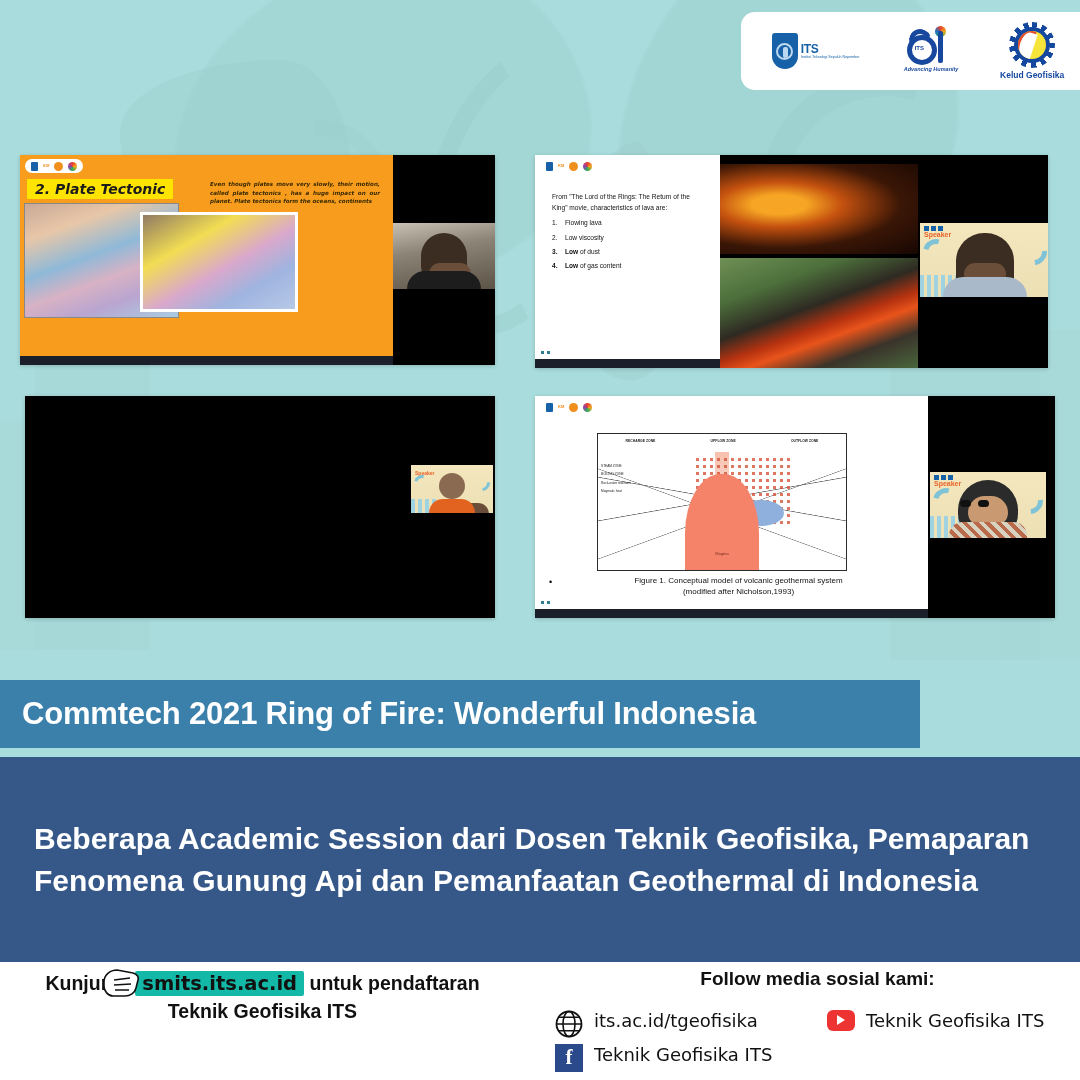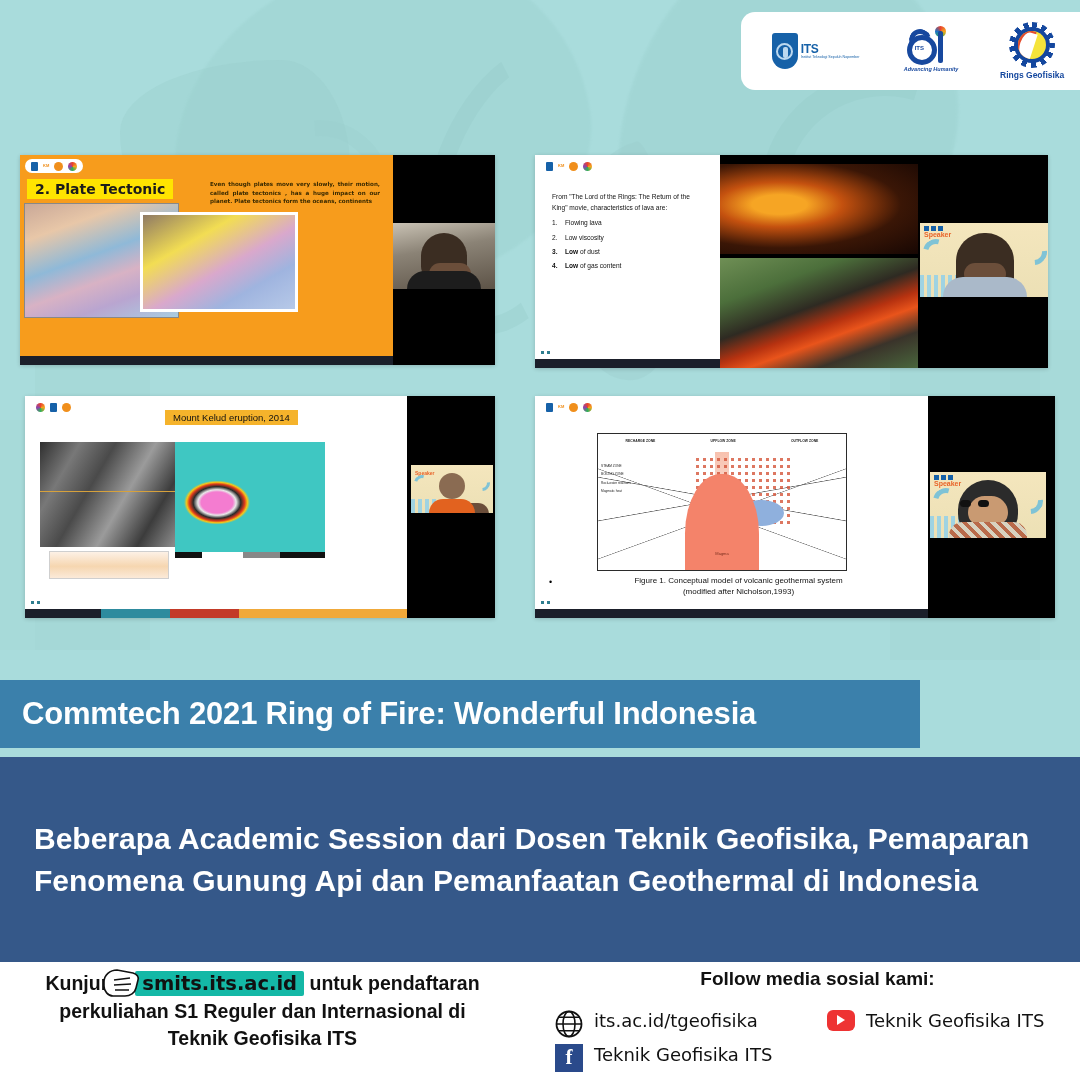--- a/index.html
+++ b/index.html
@@ -162,21 +162,21 @@
   .cam-speaker {
     position:absolute; left:4px; top:8px; font-size:7px; font-weight:bold; color:#e8642a;
   }
   .pg-dots {
     position:absolute; left:6px; bottom:14px; display:flex; gap:3px;
   }
   .pg-dots i { width:3px; height:3px; background:#2e7d8f; display:block; }
 
   
   #panel-1 { left:20px; top:155px; width:475px; height:210px; }
-  #p1-slide { width:373px; background:#f79c1c; }
+  #p1-slide { width:373px; background:#f79c1c;font-style:italic; }
   .p1-title {
     position:absolute; left:7px; top:24px; background:#ffe400;
     font-size:14px; font-weight:bold; color:#1b1b1b; padding:2px 8px;
     font-family:"DejaVu Sans", sans-serif;
   }
   .p1-para {
     position:absolute; left:190px; top:25px; width:170px;
     font-size:5.6px; font-weight:bold; color:#3a2a00; line-height:1.55;
     text-align:justify; font-family:"DejaVu Sans", sans-serif;
   }
@@ -472,21 +472,21 @@
     </div>
   </div>
 
   <div class="logo-slot">
     <div class="tg-wrap">
       <div class="tg-gear">
         <div class="tg-gear-body"></div>
         <div class="tg-gear-ring"></div>
         <div class="tg-globe"></div>
       </div>
-      <div class="tg-label">Rings Geofisika</div>
+      <div class="tg-label">Kelud Geofisika</div>
     </div>
   </div>
 </div>
 
 <div class="panel" id="panel-1">
   <div class="slide" id="p1-slide">
     <div class="hdr-logos">
       <span class="mini-its"></span>
       <span class="mini-km">KM</span>
       <span class="mini-circ"></span>
@@ -550,36 +550,20 @@
         <i></i>
         <i></i>
       </div>
     <div class="cam-speaker">Speaker</div>
     <div class="cam-face"></div>
     <div class="cam-body"></div>
   </div>
 </div>
 
 <div class="panel" id="panel-3">
-  <div class="slide" id="p3-slide">
-    <div class="hdr-logos">
-      <span class="mini-circ2"></span>
-      <span class="mini-its"></span>
-      <span class="mini-circ"></span>
-    </div>
-    <div class="p3-title">Mount Kelud eruption, 2014</div>
-    <div class="p3-sat"></div>
-    <div class="p3-prof"></div>
-    <div class="p3-heat"></div>
-    <div class="pg-dots">
-        <i></i>
-        <i></i>
-      </div>
-    <div class="toolbar-row" style="background:linear-gradient(90deg,#1b1f2a 0 20%,#2e8b9e 20% 38%,#c33a28 38% 56%,#f0a93a 56% 100%);"></div>
-  </div>
   <div class="cam" id="p3-cam">
     <div class="cam-deco-l" style="width:16px;height:16px;border-width:3px;top:10px;"></div>
     <div class="cam-deco-r" style="width:16px;height:16px;border-width:3px;top:10px;"></div>
     <div class="cam-city" style="width:26px;height:14px;"></div>
     <div class="cam-speaker" style="font-size:5px;top:5px;">Speaker</div>
     <div class="cam-face" style="width:26px;height:26px;top:8px;background:#8a6b52;border-radius:13px;"></div>
     <div class="cam-body" style="width:46px;height:14px;background:#e2621f;"></div>
   </div>
 </div>
 
@@ -652,21 +636,20 @@
 
   <div id="footer-left">
     <svg id="hand-icon" viewBox="0 0 42 34">
       <path d="M4 16 C4 9, 10 4, 17 4 L33 7 C37 8, 39 11, 38 14 L36 22
                C35 27, 30 30, 25 30 L13 30 C8 30, 4 25, 4 20 Z" fill="#ffffff" stroke="#111" stroke-width="1.6"></path>
       <path d="M14 14 L30 12 M14 19 L31 18 M15 24 L29 24" stroke="#111" stroke-width="1.4" fill="none"></path>
     </svg>
     <span>Kunjungi</span>
     <span class="url-chip">smits.its.ac.id</span>
     <span>untuk pendaftaran</span>
-    <div>perkuliahan S1 Reguler dan Internasional di</div>
     <div>Teknik Geofisika ITS</div>
   </div>
 
   <div id="footer-right">
     <div id="follow-title">Follow media sosial kami:</div>
     <div class="soc-grid">
 
       <div class="soc-item">
         <svg class="soc-ic" viewBox="0 0 28 28">
           <circle cx="14" cy="14" r="12.5" fill="none" stroke="#111" stroke-width="1.8"></circle>

